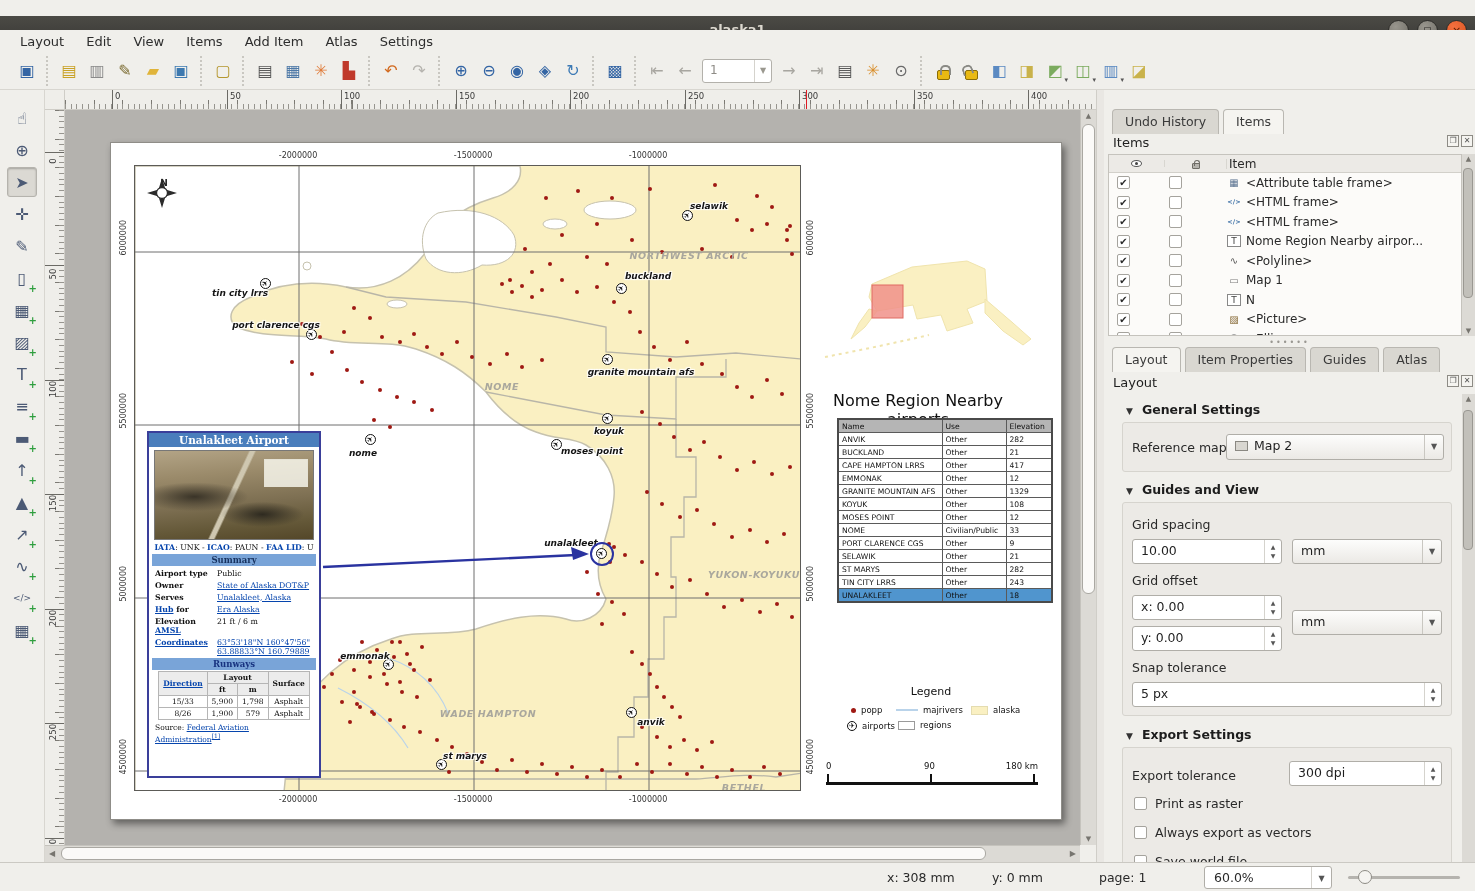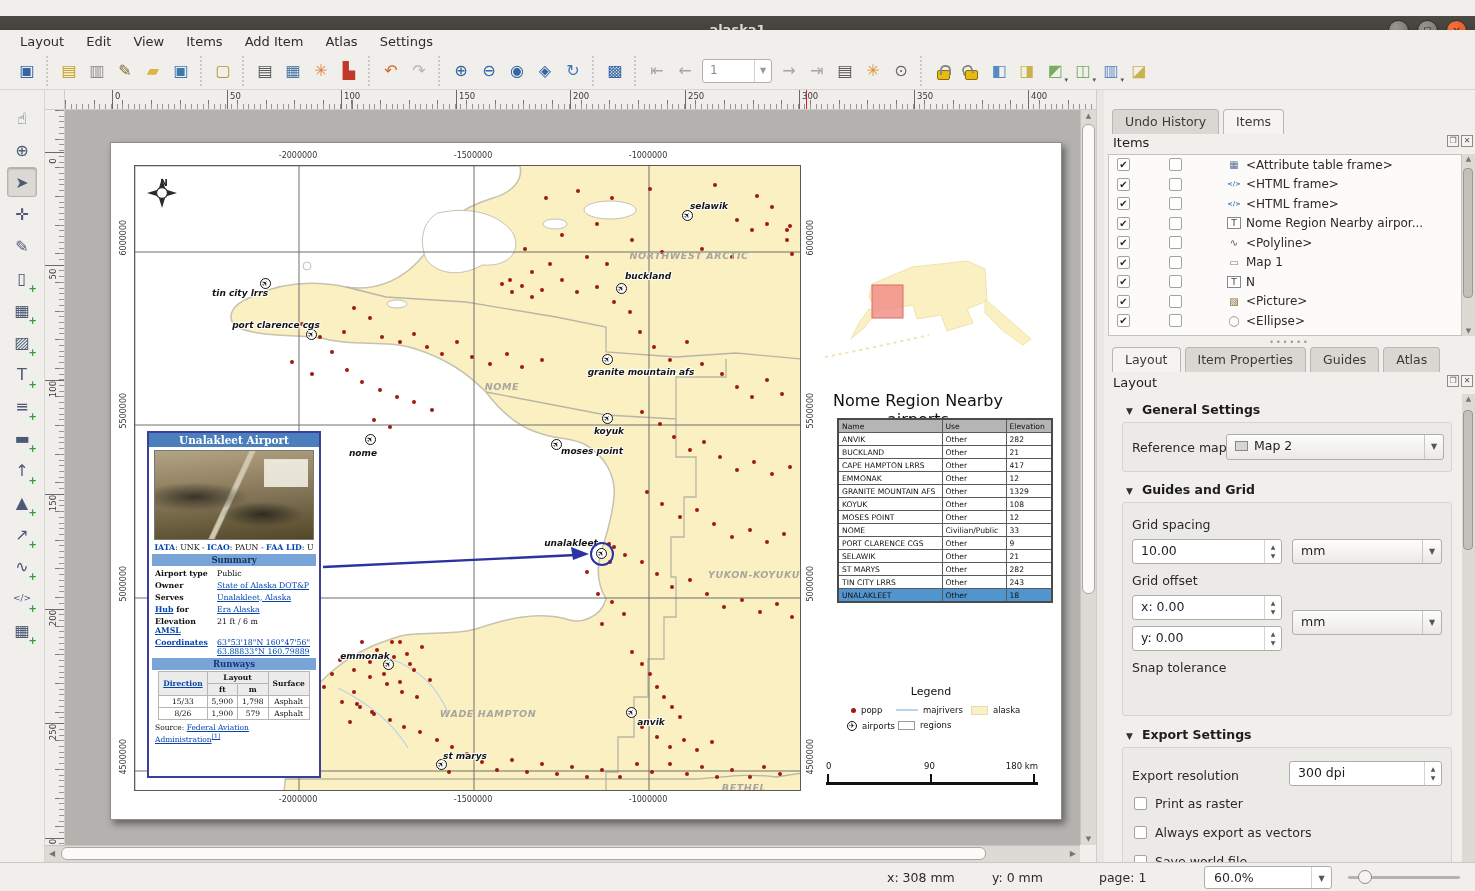--- a/index.html
+++ b/index.html
@@ -922,20 +922,29 @@
   <div class="dock">
     <div class="dtabs" style="top:5px;">
       <div class="dtab">Undo History</div>
       <div class="dtab active">Items</div>
     </div>
     <div class="panel-title" style="top:31px;">Items</div>
     <div class="pt-btn" style="left:343px;top:31px;">❐</div>
     <div class="pt-btn" style="left:357px;top:31px;">✕</div>
 
     <div class="tree">
+      <div class="tree-head">
+        <div class="th-c1">
+            <span class="mini-eye"></span>
+          </div>
+        <div class="th-c2">
+            <span class="mini-lock"></span>
+          </div>
+        <div class="th-c3">Item</div>
+      </div>
       <div id="tree-rows">
           <div class="trow">
             <div class="c1">
               <div class="cbx">✔</div>
             </div>
             <div class="c2">
               <div class="cbx"></div>
             </div>
             <span class="item-ico ico-attribute-table">▦</span>
             <span>&lt;Attribute table frame&gt;</span>
@@ -1042,21 +1051,21 @@
 
     <div class="sect-h" style="left:22px;top:298px;"><span class="tri">▼</span><span>General Settings</span></div>
     <div class="groupbox" style="top:318px;height:50px;">
       <div class="glabel" style="left:9px;top:17px;">Reference map</div>
       <div class="combo" style="left:103px;top:11px;width:218px;height:26px;">
         <span class="mapico"></span><span>Map 2</span>
         <span class="dd">▼</span>
       </div>
     </div>
 
-    <div class="sect-h" style="left:22px;top:378px;"><span class="tri">▼</span><span>Guides and Grid</span></div>
+    <div class="sect-h" style="left:22px;top:378px;"><span class="tri">▼</span><span>Guides and View</span></div>
     <div class="groupbox" style="top:398px;height:214px;">
       <div class="glabel" style="left:9px;top:14px;">Grid spacing</div>
       <div class="spin" style="left:9px;top:36px;width:150px;height:25px;">
         <span>10.00</span>
         <span class="arrows">▲<br>▼</span>
       </div>
       <div class="combo" style="left:169px;top:36px;width:150px;height:25px;">
         <span>mm</span><span class="dd">▼</span>
       </div>
       <div class="glabel" style="left:9px;top:70px;">Grid offset</div>
@@ -1065,25 +1074,29 @@
         <span class="arrows">▲<br>▼</span>
       </div>
       <div class="combo" style="left:169px;top:107px;width:150px;height:25px;">
         <span>mm</span><span class="dd">▼</span>
       </div>
       <div class="spin" style="left:9px;top:123px;width:150px;height:25px;">
         <span>y: 0.00</span>
         <span class="arrows">▲<br>▼</span>
       </div>
       <div class="glabel" style="left:9px;top:157px;">Snap tolerance</div>
+      <div class="spin" style="left:9px;top:179px;width:310px;height:25px;">
+        <span>5 px</span>
+        <span class="arrows">▲<br>▼</span>
+      </div>
     </div>
 
     <div class="sect-h" style="left:22px;top:623px;"><span class="tri">▼</span><span>Export Settings</span></div>
     <div class="groupbox" style="top:643px;height:129px;border-bottom:none;border-radius:3px 3px 0 0;">
-      <div class="glabel" style="left:9px;top:20px;">Export resolution</div>
+      <div class="glabel" style="left:9px;top:20px;">Export tolerance</div>
       <div class="spin" style="left:166px;top:13px;width:153px;height:25px;">
         <span>300 dpi</span>
         <span class="arrows">▲<br>▼</span>
       </div>
       <div class="check-row" style="left:11px;top:48px;">
         <span class="cbx"></span>
         <span>Print as raster</span>
       </div>
       <div class="check-row" style="left:11px;top:77px;">
         <span class="cbx"></span>

